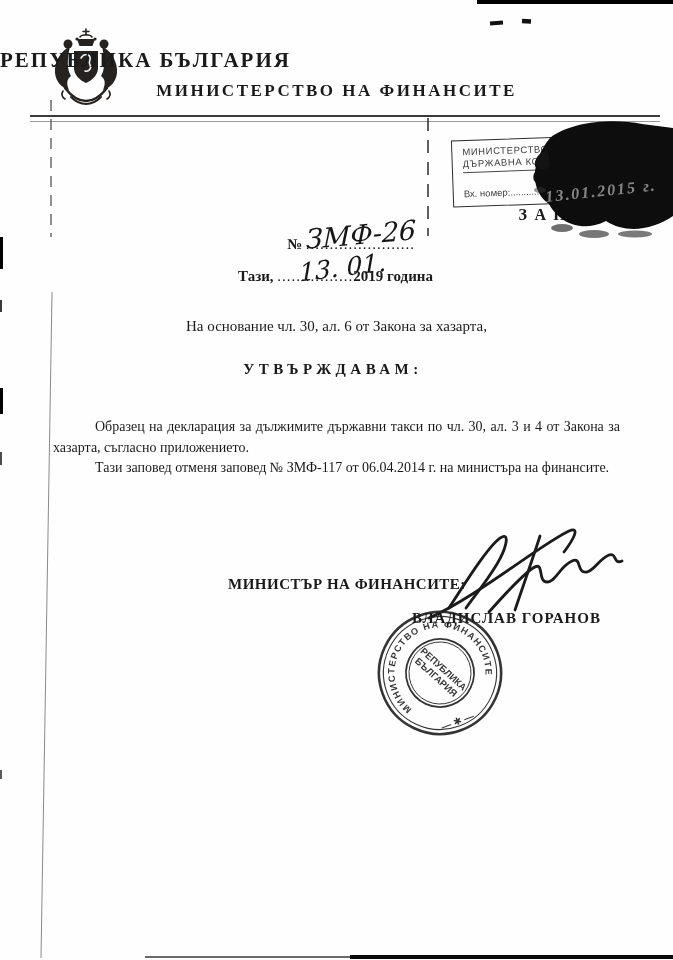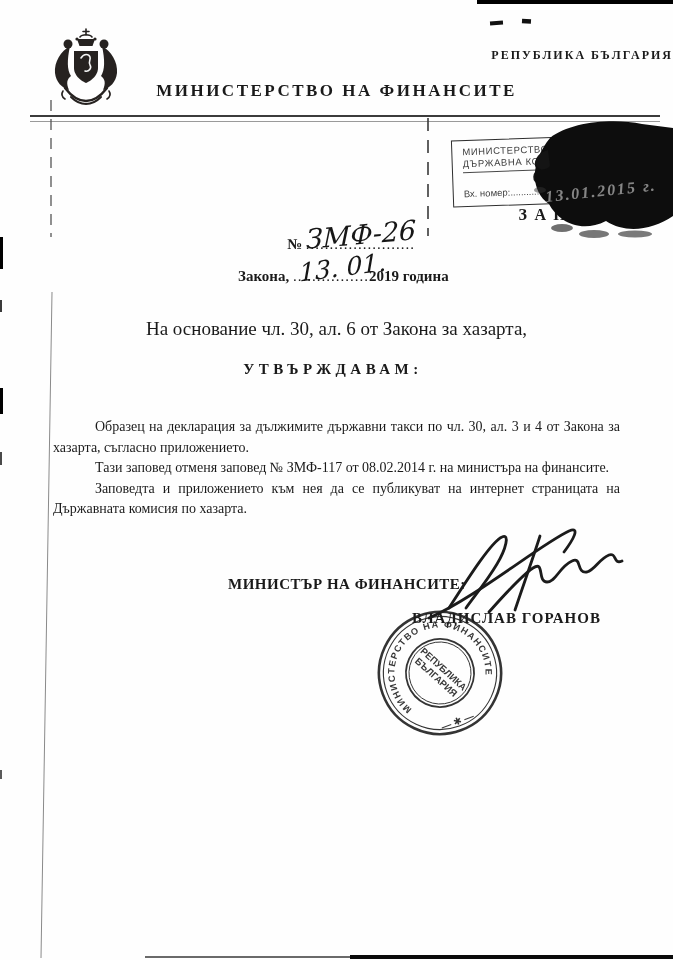--- a/index.html
+++ b/index.html
@@ -4,22 +4,22 @@
 <style>
   html,body{margin:0;padding:0;background:#e9e9e9;}
   .page{
     position:relative;width:673px;height:960px;margin:0 auto;
     background:#fefefe;overflow:hidden;
     font-family:"Liberation Serif","DejaVu Serif",serif;color:#1a1a1a;
   }
   .abs{position:absolute;}
   
   .country-title{
-    top:48px;left:0;right:0;text-align:right;
-    font-size:12px;font-weight:bold;letter-spacing:2px;
+    top:48px;left:0;right:0;text-align:left;
+    font-size:21px;font-weight:bold;letter-spacing:2px;
   }
   .ministry-title{
     top:81px;left:0;right:0;text-align:center;
     font-size:17px;font-weight:bold;letter-spacing:2.5px;
   }
   .header-rule{
     top:115px;left:30px;width:630px;height:4px;
     border-top:2.5px solid #3b3b3b;border-bottom:1px solid #9a9a9a;
   }
   
@@ -42,21 +42,21 @@
     top:206px;left:0;right:24px;text-align:right;
     font-size:16px;font-weight:bold;letter-spacing:.48em;
   }
   .number-line{top:236px;left:287px;font-size:15px;font-weight:bold;}
   .number-line .dots{font-weight:normal;letter-spacing:1px;}
   .number-value{top:219px;left:306px;font-size:27px;transform:rotate(-5deg) skewX(-6deg);}
   .city-line{top:268px;left:238px;font-size:15px;font-weight:bold;}
   .city-line .dots{font-weight:normal;letter-spacing:1px;}
   .date-value{top:253px;left:299px;font-size:25px;transform:rotate(-7deg) skewX(-6deg);}
   
-  .basis-line{top:318px;left:0;right:0;text-align:center;font-size:19px;}
+  .basis-line{top:318px;left:0;right:0;text-align:center;font-size:15px;}
   .approve-line{
     top:361px;left:0;right:7px;text-align:center;
     font-size:15px;font-weight:bold;letter-spacing:.3em;
   }
   .body-text{top:417px;left:53px;width:567px;font-size:14px;line-height:20.5px;text-align:justify;}
   .body-text p{margin:0;text-indent:42px;}
   
   .minister-label{top:576px;left:228px;font-size:15px;font-weight:bold;letter-spacing:.5px;}
   .signature-svg{top:524px;left:423px;width:210px;height:100px;z-index:2;}
   .minister-name{top:610px;left:412px;font-size:15px;font-weight:bold;letter-spacing:1px;z-index:1;}
@@ -108,29 +108,28 @@
     <ellipse cx="42" cy="108" rx="11" ry="4" fill="#222" opacity=".65"></ellipse>
     <ellipse cx="74" cy="114" rx="15" ry="4" fill="#1c1c1c" opacity=".6"></ellipse>
     <ellipse cx="115" cy="114" rx="17" ry="3.5" fill="#222" opacity=".6"></ellipse>
     <ellipse cx="20" cy="70" rx="6" ry="3" fill="#333" opacity=".5"></ellipse>
     <text x="26" y="82" transform="rotate(-6 26 82)" font-family="Liberation Serif, DejaVu Serif, serif" font-style="italic" font-weight="bold" font-size="16" letter-spacing="2" fill="rgba(255,255,255,0.5)">13.01.2015 г.</text>
   </svg>
 
   <div class="abs order-title">ЗАПОВЕД</div>
   <div class="abs number-line"><span>№</span> <span class="dots">.......................</span></div>
   <div class="abs hand number-value">ЗМФ-26</div>
-  <div class="abs city-line"><span>Закона,</span> <span class="dots">................</span><span>2019 година</span></div>
+  <div class="abs city-line"><span>Тази,</span> <span class="dots">................</span><span>2019 година</span></div>
   <div class="abs hand date-value">13. 01.</div>
 
   <div class="abs basis-line">На основание чл. 30, ал. 6 от Закона за хазарта,</div>
   <div class="abs approve-line">УТВЪРЖДАВАМ:</div>
   <div class="abs body-text">
     <p>Образец на декларация за дължимите държавни такси по чл. 30, ал. 3 и 4 от Закона за хазарта, съгласно приложението.</p>
-    <p>Тази заповед отменя заповед № ЗМФ-117 от 08.02.2014 г. на министъра на финансите.</p>
-    <p>Заповедта и приложението към нея да се публикуват на интернет страницата на Държавната комисия по хазарта.</p>
+    <p>Тази заповед отменя заповед № ЗМФ-117 от 06.04.2014 г. на министъра на финансите.</p>
   </div>
 
   <div class="abs minister-label">МИНИСТЪР НА ФИНАНСИТЕ:</div>
   <svg class="abs signature-svg" viewBox="0 0 210 100">
     <g stroke="#1b1b1b" stroke-width="2.8" fill="none" stroke-linecap="round">
       <path d="M26,84 C44,56 68,18 79,13 C87,9 83,25 74,40 C64,57 50,74 43,84"></path>
       <path d="M6,94 C52,74 118,20 146,7 C158,2 150,16 141,28"></path>
       <path d="M66,88 C82,70 98,52 110,44 C122,36 114,58 124,58 C133,58 136,43 149,37 C159,32 153,50 164,48 C172,46 176,35 186,31 C194,28 190,41 199,37"></path>
       <path d="M117,12 C110,34 100,62 92,86"></path>
     </g>

